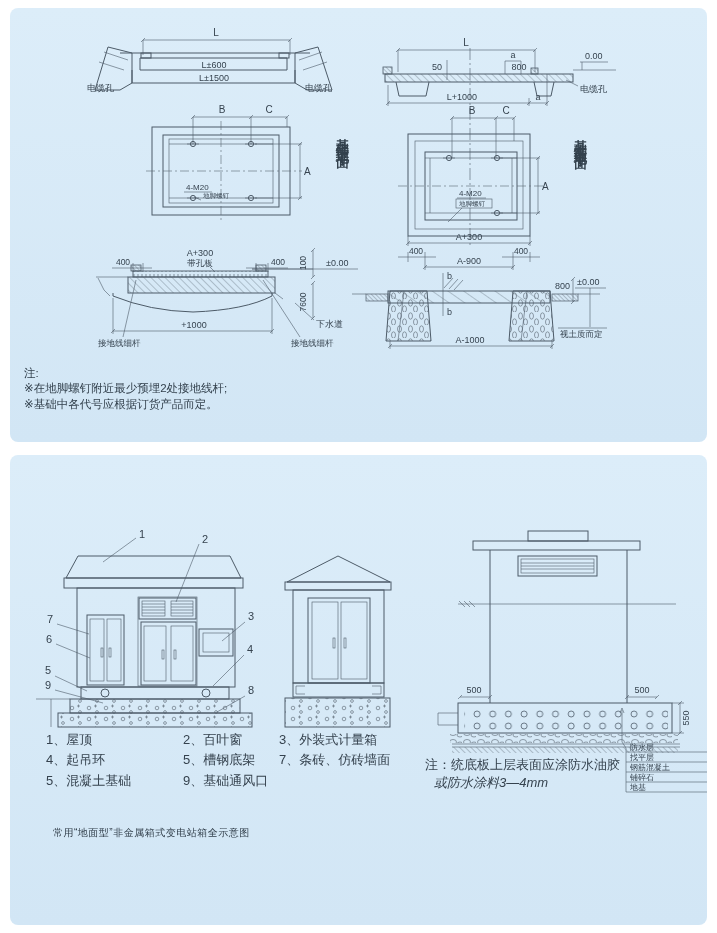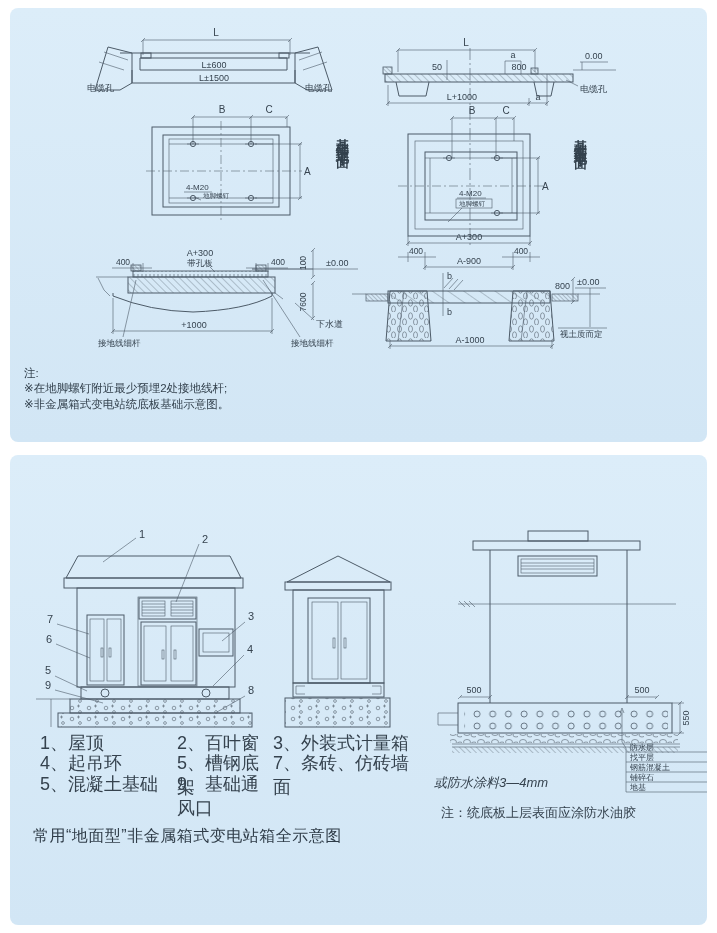--- a/index.html
+++ b/index.html
@@ -10,25 +10,25 @@
   .panel-top{top:8px;height:434px;}
   .panel-bottom{top:455px;height:470px;}
   svg{position:absolute;left:0;top:0;}
   svg text{font-family:"Liberation Sans","DejaVu Sans",sans-serif;fill:#36434f;}
   .ln{stroke:#4d5b68;stroke-width:1;fill:none;}
   .thin{stroke:#4d5b68;stroke-width:0.6;fill:none;}
   .cl{stroke:#5a6874;stroke-width:0.6;fill:none;stroke-dasharray:9 3 2 3;}
   .vtitle{position:absolute;writing-mode:vertical-rl;text-orientation:upright;
           font-size:13px;font-weight:600;letter-spacing:3px;color:#33414d;line-height:1;}
   .notes{position:absolute;left:14px;top:358px;font-size:11.5px;line-height:15.3px;color:#33414d;}
-  .legend{position:absolute;left:30px;top:276px;display:grid;
+  .legend{position:absolute;left:36px;top:276px;display:grid;
           grid-template-columns:137px 96px 150px;grid-auto-rows:20.4px;
-          font-size:18px;color:#35424e;}
+          font-size:13px;color:#35424e;}
   .bnote{position:absolute;font-size:13px;color:#35424e;}
-  .caption{position:absolute;font-size:16px;letter-spacing:0.5px;color:#2f3c48;}
+  .caption{position:absolute;font-size:10px;letter-spacing:0.5px;color:#2f3c48;margin-left:20px;}
 </style>
 </head>
 <body>
 
 <div class="page">
 
   <section class="panel panel-top">
     <svg width="697" height="434" viewBox="10 8 697 434">
       <defs>
         <pattern id="p1hatch" width="5" height="5" patternUnits="userSpaceOnUse" patternTransform="rotate(-45)">
@@ -306,21 +306,21 @@
         <text x="470" y="343" font-size="9" text-anchor="middle">A-1000</text>
       </g>
     </svg>
 
     <div class="vtitle" style="left:326px;top:120px;">基础平于地平面</div>
     <div class="vtitle" style="left:564px;top:121px;">基础高于地平面</div>
 
     <div class="notes">
       <div>注:</div>
       <div>※在地脚螺钉附近最少预埋2处接地线杆;</div>
-      <div>※非金属箱式变电站统底板基础示意图。</div>
+      <div>※基础中各代号应根据订货产品而定。</div>
     </div>
   </section>
 
   <section class="panel panel-bottom">
     <svg width="697" height="470" viewBox="10 455 697 470">
       <defs>
         <pattern id="p2rubble" width="17" height="11" patternUnits="userSpaceOnUse">
           <circle cx="4" cy="4" r="1.8" fill="none" stroke="#55626d" stroke-width="0.6"></circle>
           <circle cx="12" cy="8" r="1.4" fill="none" stroke="#55626d" stroke-width="0.6"></circle>
           <line x1="9" y1="2" x2="12" y2="2" stroke="#55626d" stroke-width="0.6"></line>
@@ -495,19 +495,19 @@
       <div>1、屋顶</div>
       <div>2、百叶窗</div>
       <div>3、外装式计量箱</div>
       <div>4、起吊环</div>
       <div>5、槽钢底架</div>
       <div>7、条砖、仿砖墙面</div>
       <div>5、混凝土基础</div>
       <div>9、基础通风口</div>
     </div>
 
-    <div class="bnote" style="left:431px;top:301px;margin-top:48px;">注：统底板上层表面应涂防水油胶</div>
+    <div class="bnote" style="left:415px;top:301px;">注：统底板上层表面应涂防水油胶</div>
     <div class="bnote" style="left:424px;top:319px;font-style:italic;">或防水涂料3—4mm</div>
 
     <div class="caption" style="left:23px;top:371px;">常用“地面型”非金属箱式变电站箱全示意图</div>
   </section>
 
 </div>
 
 </body></html>

